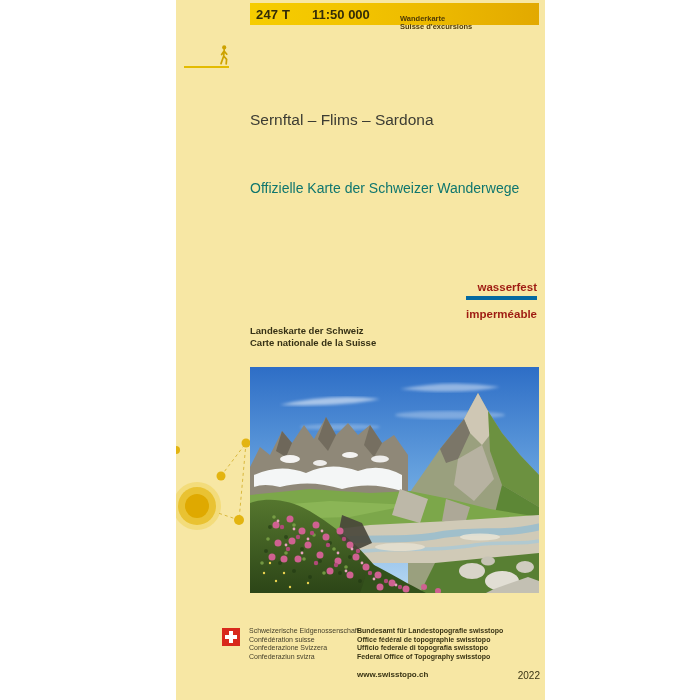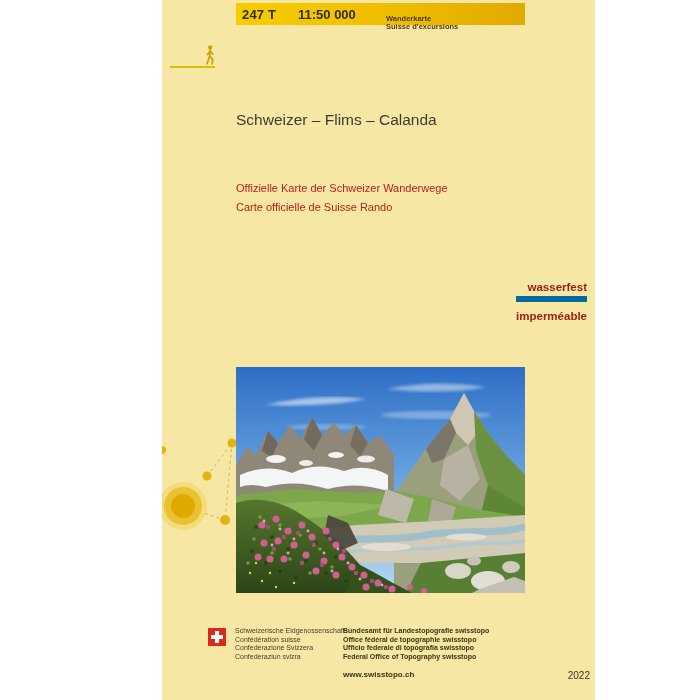--- a/index.html
+++ b/index.html
@@ -1,41 +1,41 @@
 <!DOCTYPE html>
 <html><head>
 <meta charset="utf-8">
 <style>
   html,body { margin:0; padding:0; background:#ffffff; }
   .stage {
     position:relative; width:700px; height:700px; overflow:hidden;
     background:#ffffff; font-family:"Liberation Sans", sans-serif;
   }
   .cover {
-    position:absolute; left:162px; top:0; width:433px; height:700px;
+    position:absolute; left:176px; top:0; width:369px; height:700px;
     background:#f7e7a4;
   }
   
   .band {
     position:absolute; left:74px; top:3px; width:289px; height:22px;
     background:linear-gradient(90deg,#f6cd00 0%,#f2c300 38%,#ecb900 65%,#e2a900 100%);
   }
   .band-number { position:absolute; left:6px; top:4px; font-size:13px; font-weight:bold; color:#332c08; letter-spacing:.2px; }
   .band-scale  { position:absolute; left:62px; top:4px; font-size:13px; font-weight:bold; color:#332c08; }
   .band-kind   { position:absolute; left:150px; top:2.5px; font-size:7.5px; font-weight:bold; line-height:8.5px; color:#4f3a06;margin-top:9px; }
   
   .hiker-line { position:absolute; left:8px; top:66px; width:45px; height:2px; background:#e3bb00; }
   .hiker { position:absolute; left:41px; top:45px; width:14px; height:21px; }
   
   .title { position:absolute; left:69px; top:57px; font-size:42px; font-weight:bold; color:#2c2c27; letter-spacing:-0.6px; }
   .subtitle { position:absolute; left:74px; top:111px; font-size:15.5px; color:#3c3c33; }
-  .official { position:absolute; left:74px; top:179px; font-size:11px; line-height:19px; color:#b91c1c; }
+  .official { position:absolute; left:74px; top:179px; font-size:14px; line-height:19px; color:#0f766e;text-align:right; }
   
   .waterproof { position:absolute; right:8px; top:281px; text-align:right; color:#9e1b12; font-weight:bold; font-size:11.5px; }
-  .wp-de { padding-bottom:3px; border-bottom:6px solid #0369a1; }
+  .wp-de { padding-bottom:3px; border-bottom:4px solid #0369a1; }
   .wp-fr { padding-top:8px; }
   
   .series { position:absolute; left:74px; top:325px; font-size:9.5px; font-weight:bold; line-height:12px; color:#363115; }
   
   .photo { position:absolute; left:74px; top:367px; width:289px; height:226px; display:block; }
   
   .constellation { position:absolute; left:0; top:430px; display:block; }
   
   .footer-logo { position:absolute; left:46px; top:628px; width:18px; height:18px; background:#d8291c; }
   .cross-v { position:absolute; left:7.4px; top:3.4px; width:3.2px; height:11.2px; background:#ffffff; }
@@ -59,32 +59,35 @@
         <span style="display:block">Suisse d'excursions</span>
       </span>
     </div>
 
     <div class="hiker-line"></div>
     <svg class="hiker" viewBox="0 0 14 21" aria-hidden="true">
       <circle cx="7.2" cy="2.4" r="2.1" fill="#cda200"></circle>
       <path d="M7.2 4.6 L6.7 11 M6.7 11 L4 18.6 M6.7 11 L9.6 14.4 L9.2 18.8 M7.1 6 L4.6 9.6 M7.1 6 L9.8 9.2" stroke="#cda200" stroke-width="1.7" fill="none" stroke-linecap="round"></path>
     </svg>
 
-    <div class="subtitle">Schweizer – Flims – Calanda</div>
+    <div class="subtitle">Sernftal – Flims – Sardona</div>
 
     <div class="official">
       <div>Offizielle Karte der Schweizer Wanderwege</div>
-      <div>Carte officielle de Suisse Rando</div>
     </div>
 
     <div class="waterproof">
       <div class="wp-de">wasserfest</div>
       <div class="wp-fr">imperméable</div>
     </div>
 
+    <div class="series">
+      <div>Landeskarte der Schweiz</div>
+      <div>Carte nationale de la Suisse</div>
+    </div>
 
     <svg class="constellation" width="110" height="120" viewBox="0 0 110 120" aria-hidden="true">
       <circle cx="21" cy="76" r="24" fill="#f2d86e" opacity="0.75"></circle>
       <circle cx="21" cy="76" r="19" fill="#e9c232"></circle>
       <circle cx="21" cy="76" r="12" fill="#dfa900"></circle>
       <path d="M45 46 L70 13 M70 13 L63 90 M63 90 L42 83" stroke="#d9b83e" stroke-width="1" stroke-dasharray="3 3" fill="none"></path>
       <circle cx="0" cy="20" r="4" fill="#e3b410"></circle>
       <circle cx="70" cy="13" r="4.5" fill="#e3b410"></circle>
       <circle cx="45" cy="46" r="4.5" fill="#e3b410"></circle>
       <circle cx="63" cy="90" r="5" fill="#e3b410"></circle>

